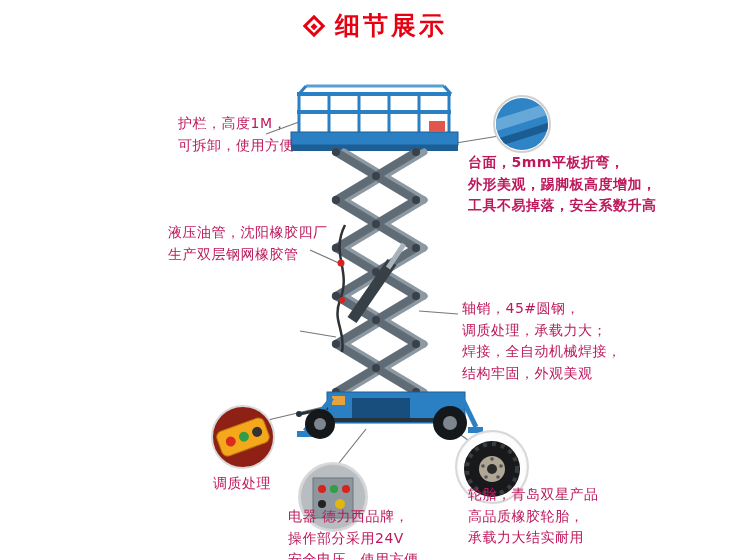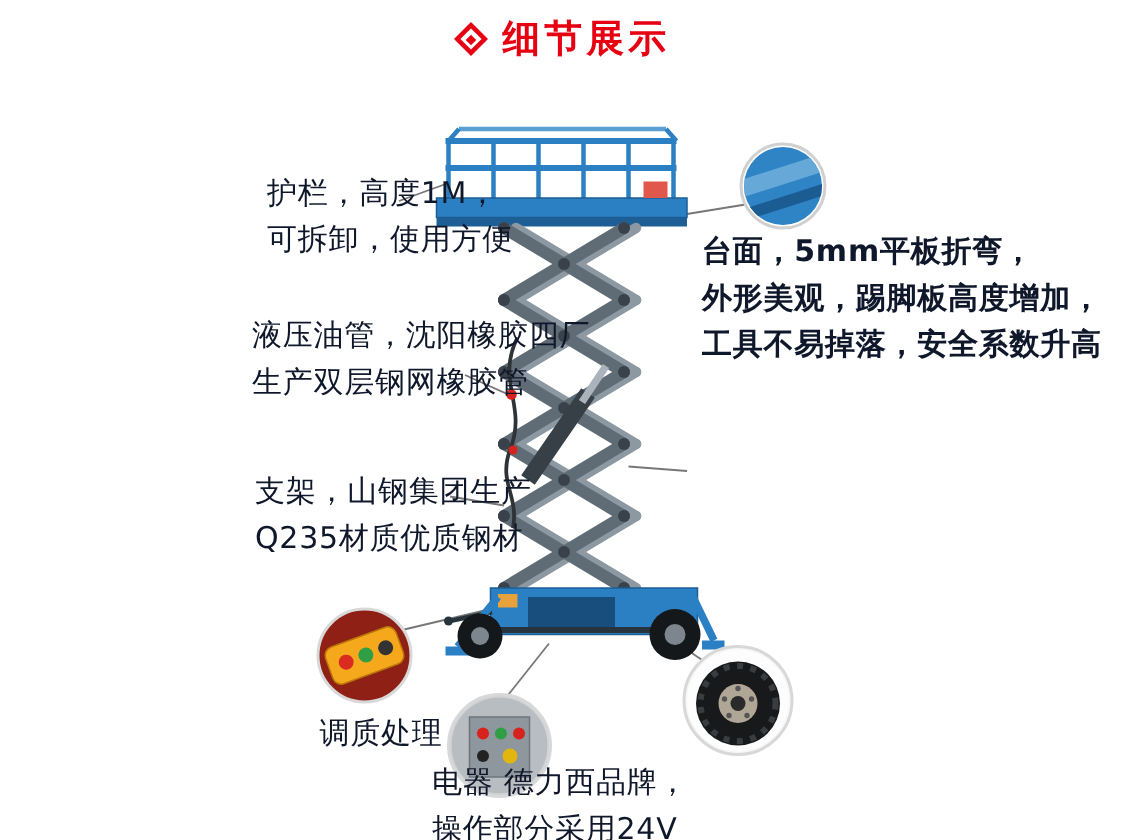--- a/index.html
+++ b/index.html
@@ -14,21 +14,21 @@
   .diamond-icon { display:block; width:22px; height:22px; position:relative; }
   .d1 { position:absolute; left:3px; top:3px; width:16px; height:16px;
         background:#e60012; transform:rotate(45deg); padding:3px; box-sizing:border-box; }
   .d2 { display:block; width:100%; height:100%; background:#ffffff; padding:2.5px; box-sizing:border-box; }
   .d3 { display:block; width:100%; height:100%; background:#e60012; }
   .title-text {
     color:#e60012; font-size:25px; font-weight:bold; letter-spacing:3px; line-height:32px;
   }
   .illustration { position:absolute; left:0; top:0; }
   .note {
-    position:absolute; font-size:20px; line-height:1.55; color:#0f172a;
+    position:absolute; font-size:14px; line-height:1.55; color:#be185d;
     white-space:pre-line; letter-spacing:0.5px;
   }
   .note-center { text-align:center; }
 </style>
 </head>
 <body>
 
 <div class="page">
 
   <div class="title-bar">
@@ -223,22 +223,27 @@
         </g>
       </g>
     </g>
   </svg>
 
   <div class="note" style="left:178px;top:113px;">护栏，高度1M，
 可拆卸，使用方便</div>
   <div class="note" style="left:468px;top:152px;font-weight:bold;">台面，5mm平板折弯，
 外形美观，踢脚板高度增加，
 工具不易掉落，安全系数升高</div>
-  <div class="note" style="left:168px;top:208px;">液压油管，沈阳橡胶四厂
+  <div class="note" style="left:168px;top:222px;">液压油管，沈阳橡胶四厂
 生产双层钢网橡胶管</div>
-  <div class="note" style="left:170px;top:312px;">支架，山钢集团生产
-Q235材质优质钢材</div>
+  <div class="note" style="left:462px;top:298px;">轴销，45#圆钢，
+调质处理，承载力大；
+焊接，全自动机械焊接，
+结构牢固，外观美观</div>
   <div class="note note-center" style="left:213px;top:473px;">调质处理</div>
   <div class="note" style="left:288px;top:506px;">电器 德力西品牌，
 操作部分采用24V
 安全电压，使用方便</div>
+  <div class="note" style="left:468px;top:484px;">轮胎，青岛双星产品
+高品质橡胶轮胎，
+承载力大结实耐用</div>
 
 </div>
 
 </body></html>

